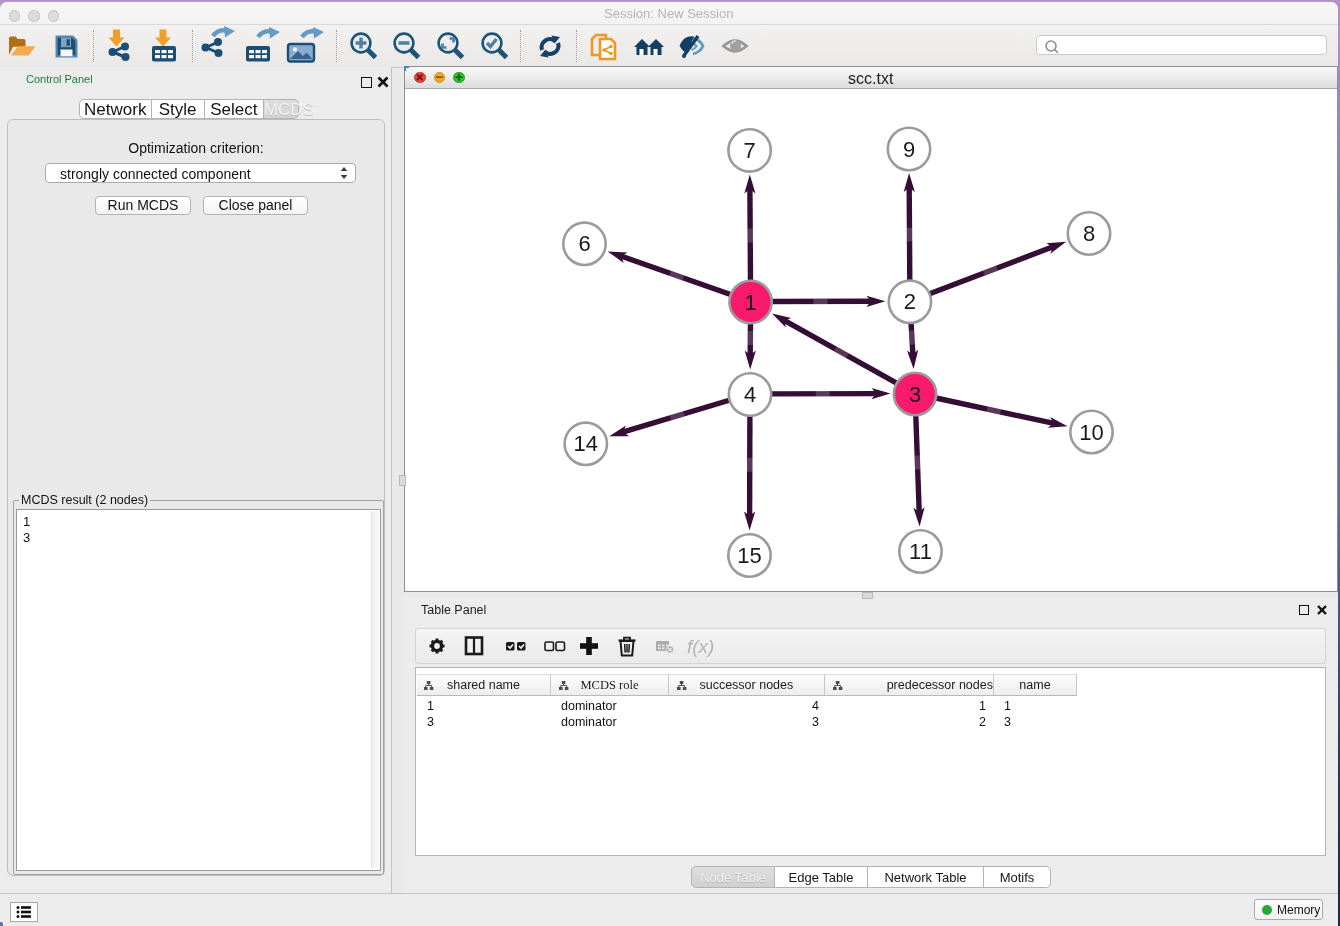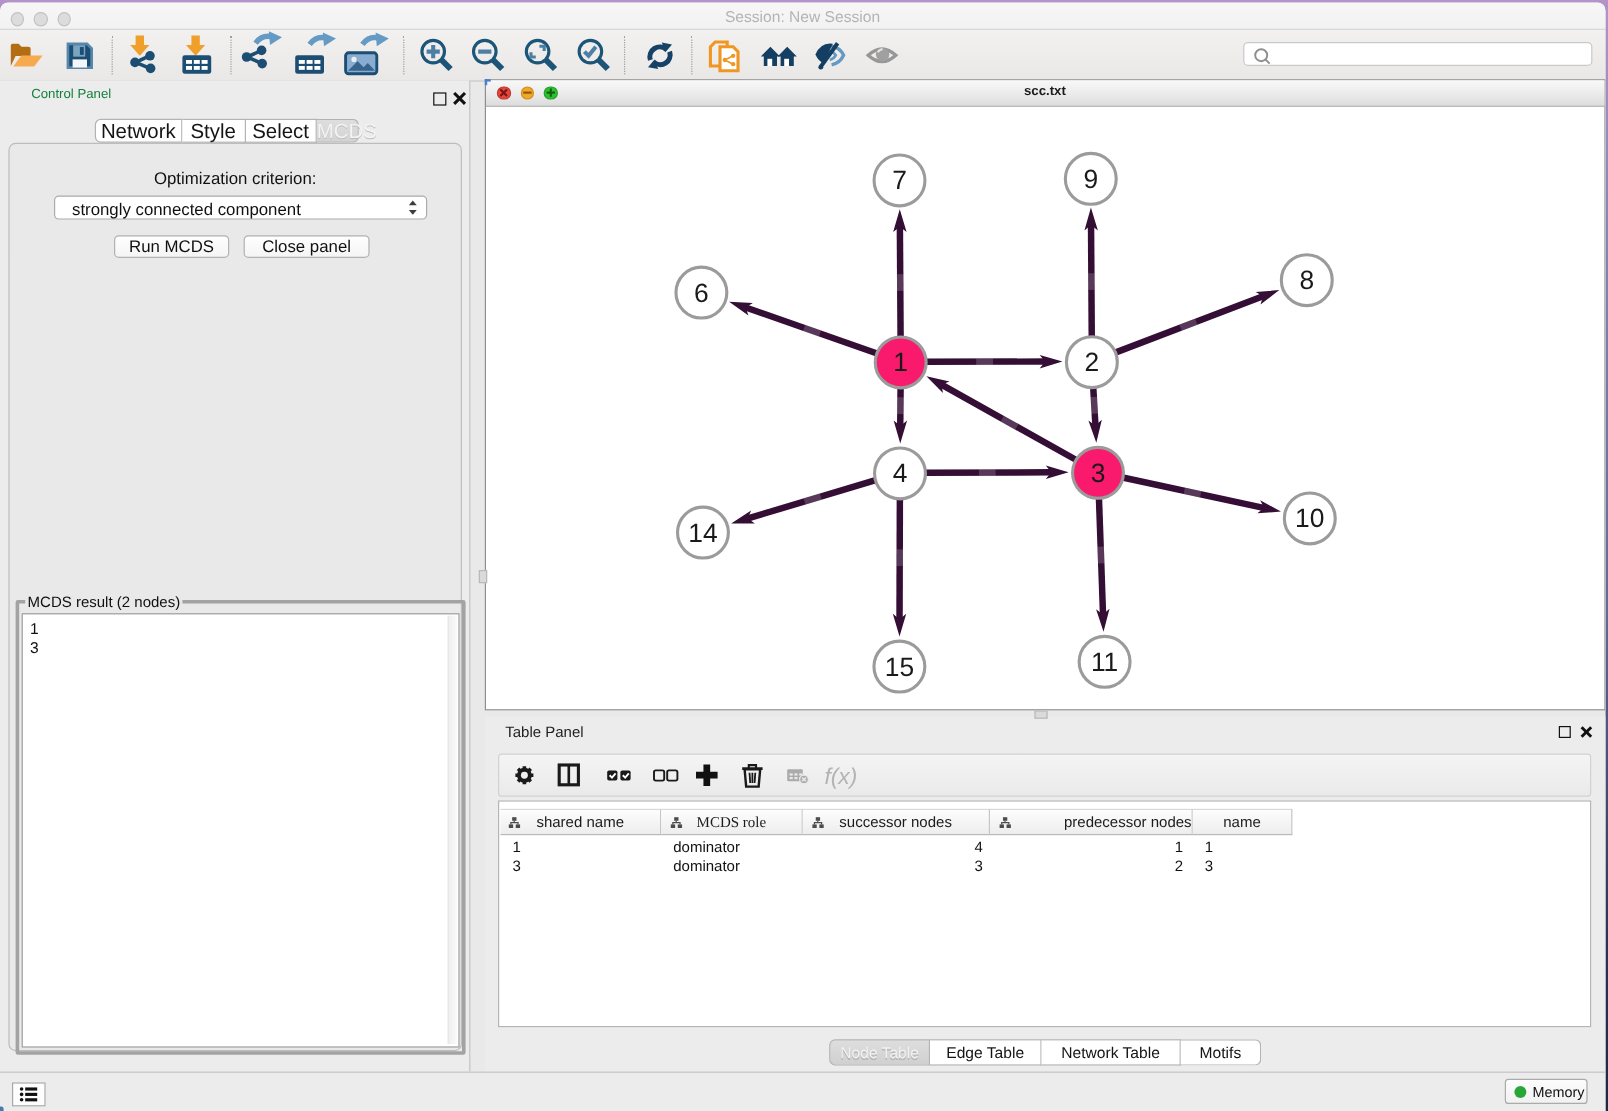--- a/index.html
+++ b/index.html
@@ -33,31 +33,31 @@
 #cpinner{position:absolute;left:7px;top:52px;width:378px;height:757px;border:1px solid #bdbdbd;
  border-radius:6px;background:#e9e9e9;box-sizing:border-box;}
 #optlabel{position:absolute;left:0;top:20px;width:100%;text-align:center;font-size:14px;color:#111;}
 #combo{position:absolute;left:37px;top:43px;width:311px;height:20px;background:#fff;
  border:1px solid #ababab;border-radius:4px;box-sizing:border-box;}
 #combo .ct{position:absolute;left:14px;top:2px;font-size:14px;color:#111;}
 .btn{position:absolute;top:76px;height:18.5px;background:linear-gradient(#ffffff,#f4f4f4);
  border:1px solid #b3b3b3;border-radius:4px;box-sizing:border-box;
  font-size:14px;color:#111;text-align:center;line-height:16px;}
 #fieldset{position:absolute;left:5px;top:380px;width:369px;height:373px;
- border:3px solid #a3a3a3;border-radius:2px;}
+ border:1px solid #a3a3a3;border-radius:2px;}
 #fslegend{position:absolute;left:5px;top:-8px;background:#e9e9e9;padding:0 2px;font-size:12.5px;color:#111;}
 #fswhite{position:absolute;left:2px;top:8px;width:363px;height:360px;background:#fff;border:1px solid #9a9a9a;}
 #fswhite .ln{position:absolute;left:6px;font-size:13px;color:#111;}
 #fsscroll{position:absolute;right:1px;top:1px;width:7px;height:357px;background:linear-gradient(90deg,#efefef,#fbfbfb);border-left:1px solid #e2e2e2;}
 
 #net{position:absolute;left:404px;top:64px;width:933.5px;height:525.5px;border:1px solid #8e8e8e;
  background:#fff;box-sizing:border-box;}
 #nettitle{position:absolute;left:0;top:0;width:100%;height:20.5px;
  background:linear-gradient(#f8f8f8 0%,#ececec 50%,#dcdcdc 100%);border-bottom:1px solid #aaa;}
-#nettext{position:absolute;left:0;top:3px;width:100%;text-align:center;font-size:11px;color:#1c1c1c;font-weight:bold;}
+#nettext{position:absolute;left:0;top:3px;width:100%;text-align:center;font-size:16px;color:#1c1c1c;font-weight:normal;}
 .wl{position:absolute;top:4.5px;width:11.5px;height:11.5px;border-radius:50%;box-sizing:border-box;}
 
 #tp{position:absolute;left:404px;top:595px;width:933.5px;height:296px;background:#ececec;}
 #tptitle{position:absolute;left:17px;top:6px;font-size:12.5px;color:#1d1d1d;}
 #tptool{position:absolute;left:11px;top:31px;width:911px;height:36px;background:linear-gradient(#f4f4f4,#eaeaea);
  border:1px solid #d2d2d2;border-radius:3px;box-sizing:border-box;}
 #tbl{position:absolute;left:11px;top:70px;width:911px;height:189px;background:#fff;border:1px solid #b5b5b5;box-sizing:border-box;}
 .hcell{position:absolute;top:6px;height:22px;background:linear-gradient(#fdfdfd,#ededed);
  border-right:1px solid #c6c6c6;border-bottom:1px solid #b9b9b9;border-top:1px solid #d9d9d9;box-sizing:border-box;
  font-size:12.5px;color:#1b1b1b;text-align:center;line-height:21px;}

